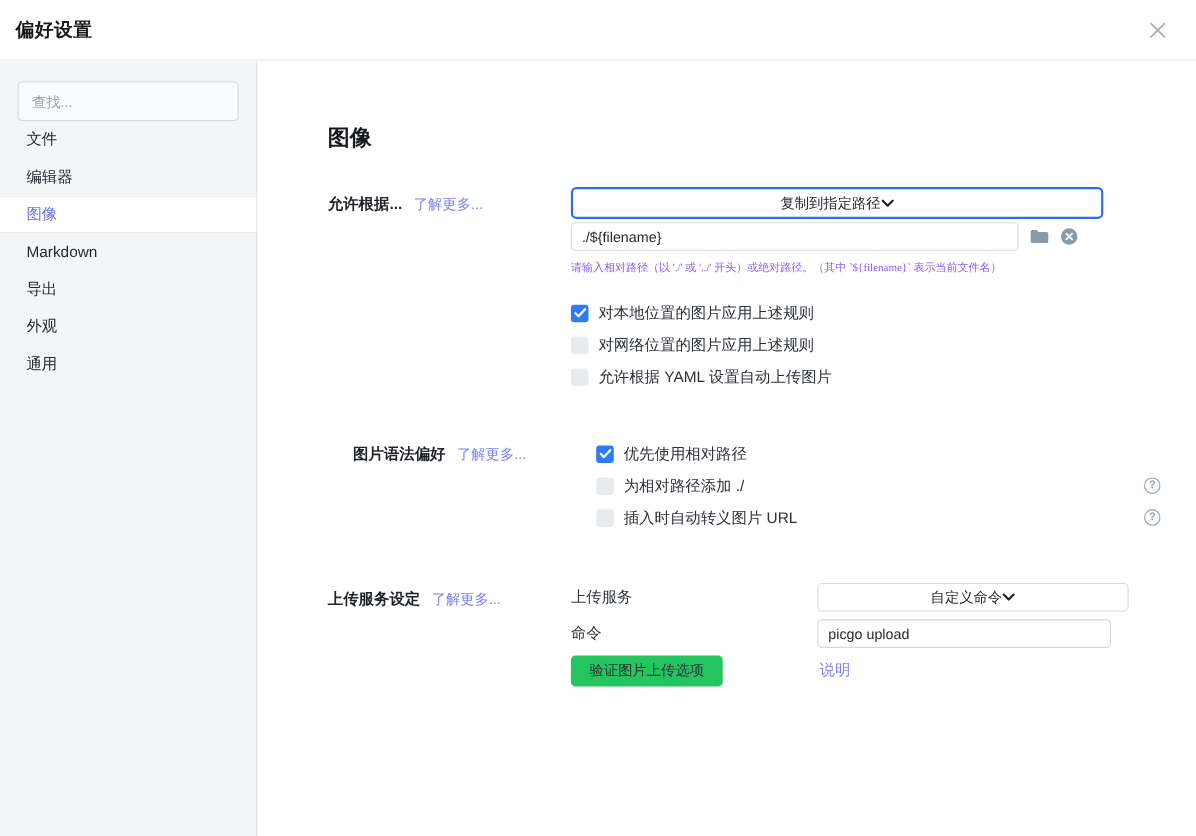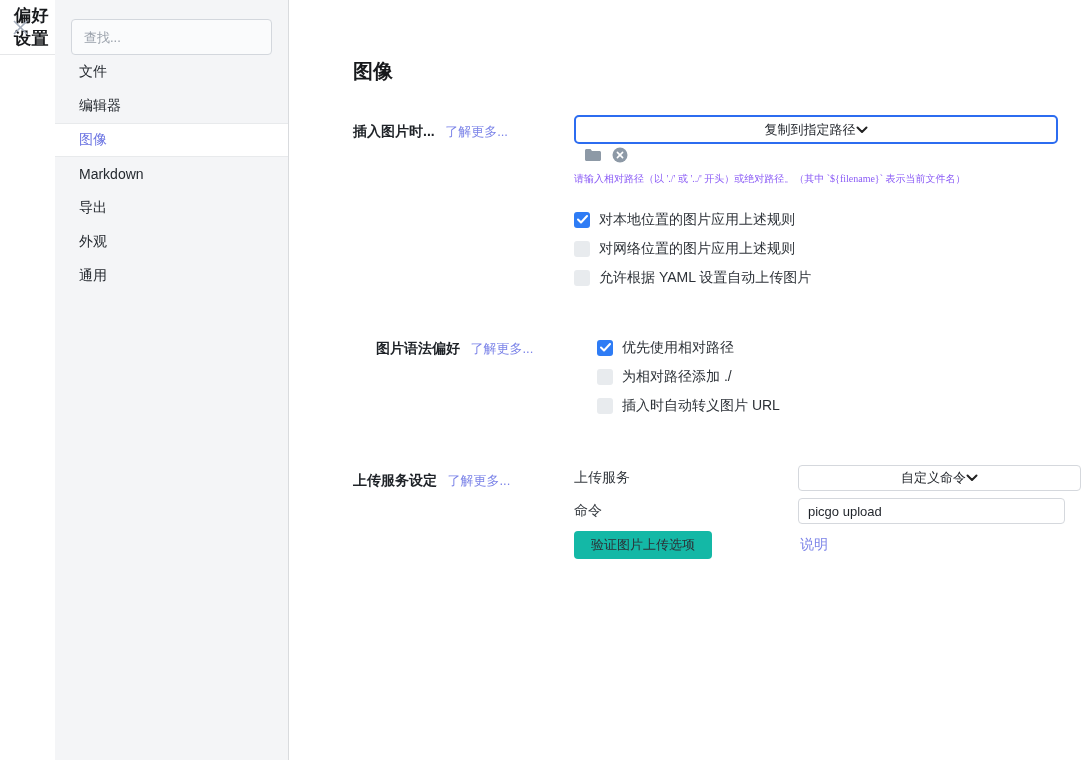--- a/index.html
+++ b/index.html
@@ -2,21 +2,21 @@
 <html><head>
 <meta charset="utf-8">
 <style>
   * { margin: 0; padding: 0; box-sizing: border-box; }
   html, body { width: 1087px; height: 760px; overflow: hidden; }
   body {
     font-family: "Liberation Sans", "DejaVu Sans", sans-serif;
     background: #ffffff;
     color: #1f2328;
   }
-  .window { width: 1087px; height: 760px; display: flex; flex-direction: row; }
+  .window { width: 1087px; height: 760px; display: flex; flex-direction: column; }
 
   
   header {
     height: 55px; flex: 0 0 55px;
     background: #ffffff;
     border-bottom: 1px solid #e6e7e9;
     position: relative;
     display: flex; align-items: center;
     padding-left: 14px;
   }
@@ -161,21 +161,21 @@
   .upload-row + .upload-row { margin-top: 7px; }
   .upload-sub-label {
     width: 209px; flex: 0 0 209px;
     font-size: 14px; color: #33383e;
   }
   .command-input { width: 267px; }
   .upload-actions { margin-top: 8px; }
   .validate-btn {
     height: 28px;
     padding: 0 17px;
-    background: #14b8a6;
+    background: #22c55e;
     border: none;
     border-radius: 4px;
     font-size: 13px;
     font-family: inherit;
     color: #2c3137;
     cursor: pointer;
   }
   .upload-actions .upload-sub-label { display: flex; align-items: center; }
   .plain-link-lg { font-size: 14px; color: #7b83e8; text-decoration: none; cursor: pointer; margin-left: 2px; }
 </style>
@@ -207,31 +207,32 @@
         <div class="nav-item">外观</div>
         <div class="nav-item">通用</div>
       </nav>
     </aside>
 
     <main>
       <h2>图像</h2>
 
       <section class="section" id="section-insert">
         <div class="section-label-col">
-          <span class="sec-label">插入图片时...</span>
+          <span class="sec-label">允许根据...</span>
           <a class="learn-link">了解更多...</a>
         </div>
         <div class="section-ctrl-col">
           <div class="select select-primary">
             <span>复制到指定路径</span>
             <svg width="12" height="8" viewBox="0 0 12 8">
               <polyline points="1.5,1.5 6,6 10.5,1.5" fill="none" stroke="#222" stroke-width="2" stroke-linecap="round" stroke-linejoin="round"></polyline>
             </svg>
           </div>
           <div class="path-row">
+            <input class="text-input path-input" type="text" value="./${filename}" style="">
             <span class="icon-btn">
               <svg width="18" height="14" viewBox="0 0 18 14">
                 <path d="M1 2.5 C1 1.7 1.7 1 2.5 1 L6.5 1 L8 3 L15.5 3 C16.3 3 17 3.7 17 4.5 L17 11.5 C17 12.3 16.3 13 15.5 13 L2.5 13 C1.7 13 1 12.3 1 11.5 Z" fill="#8d99a6"></path>
               </svg>
             </span>
             <span class="icon-btn">
               <svg width="16" height="16" viewBox="0 0 16 16">
                 <circle cx="8" cy="8" r="7.5" fill="#8d99a6"></circle>
                 <line x1="5.4" y1="5.4" x2="10.6" y2="10.6" stroke="#fff" stroke-width="1.6" stroke-linecap="round"></line>
                 <line x1="10.6" y1="5.4" x2="5.4" y2="10.6" stroke="#fff" stroke-width="1.6" stroke-linecap="round"></line>

